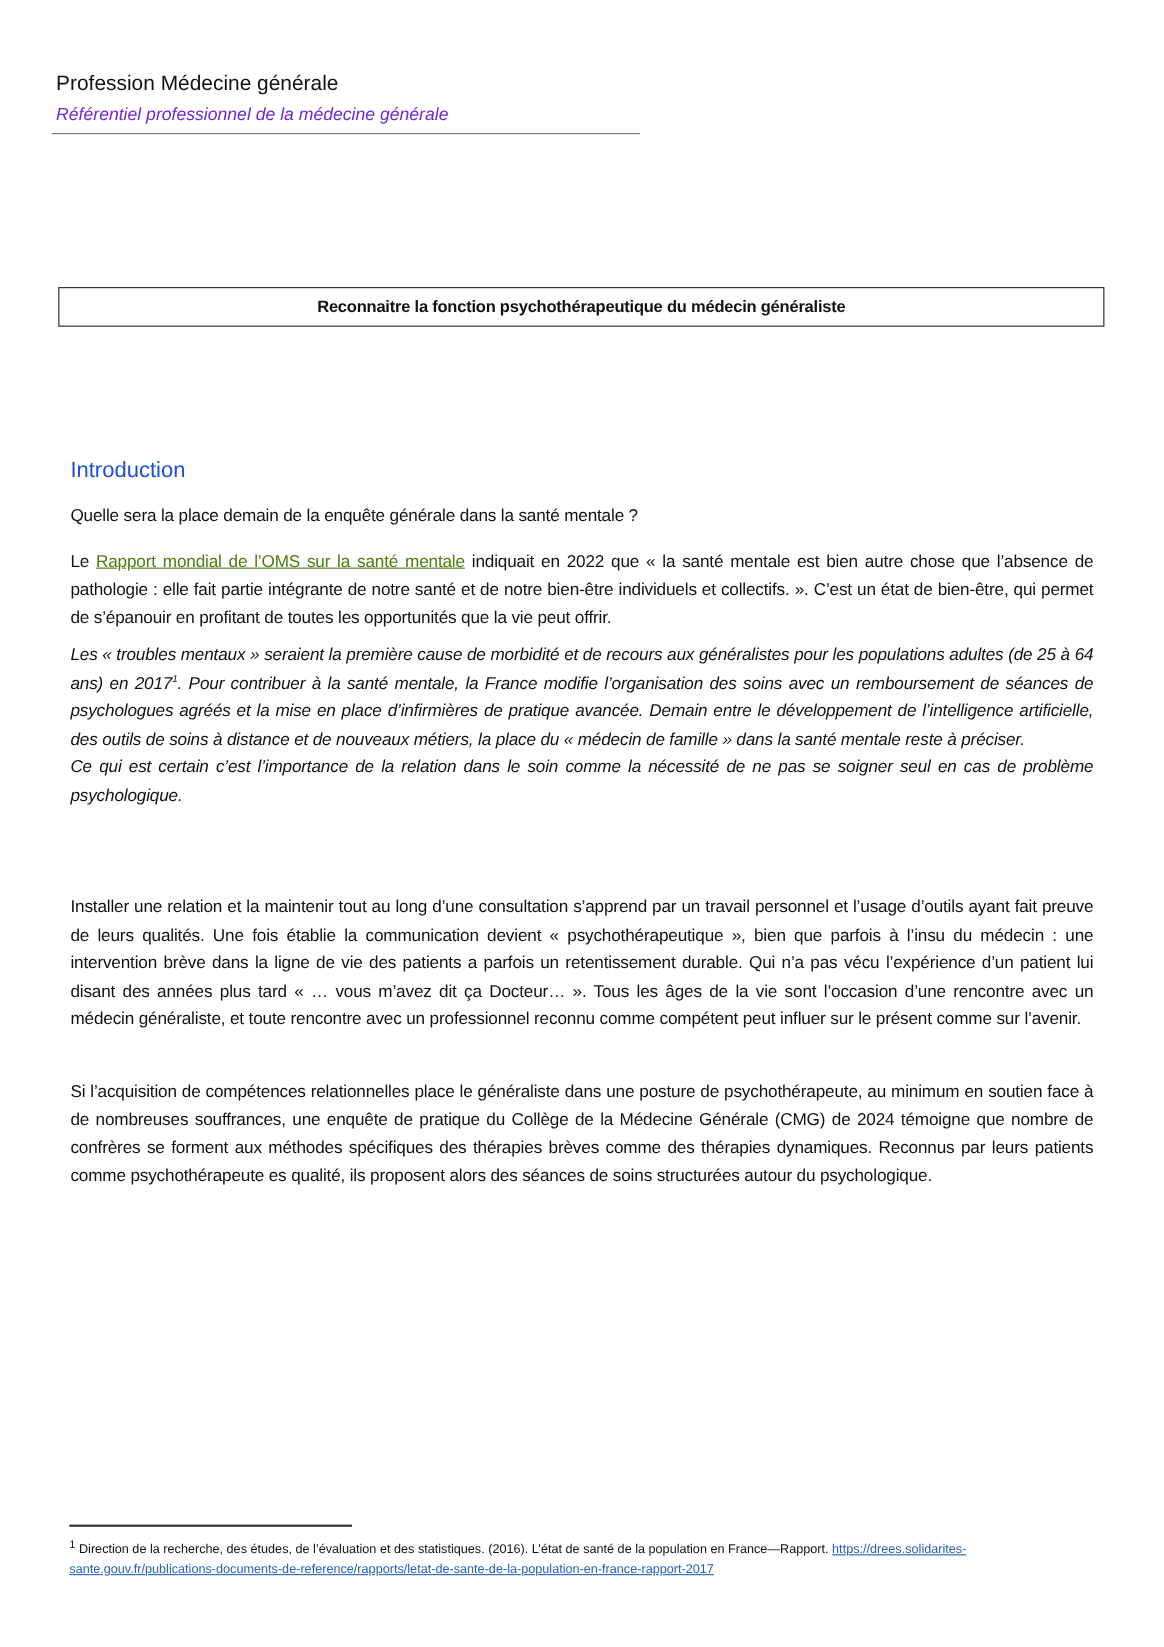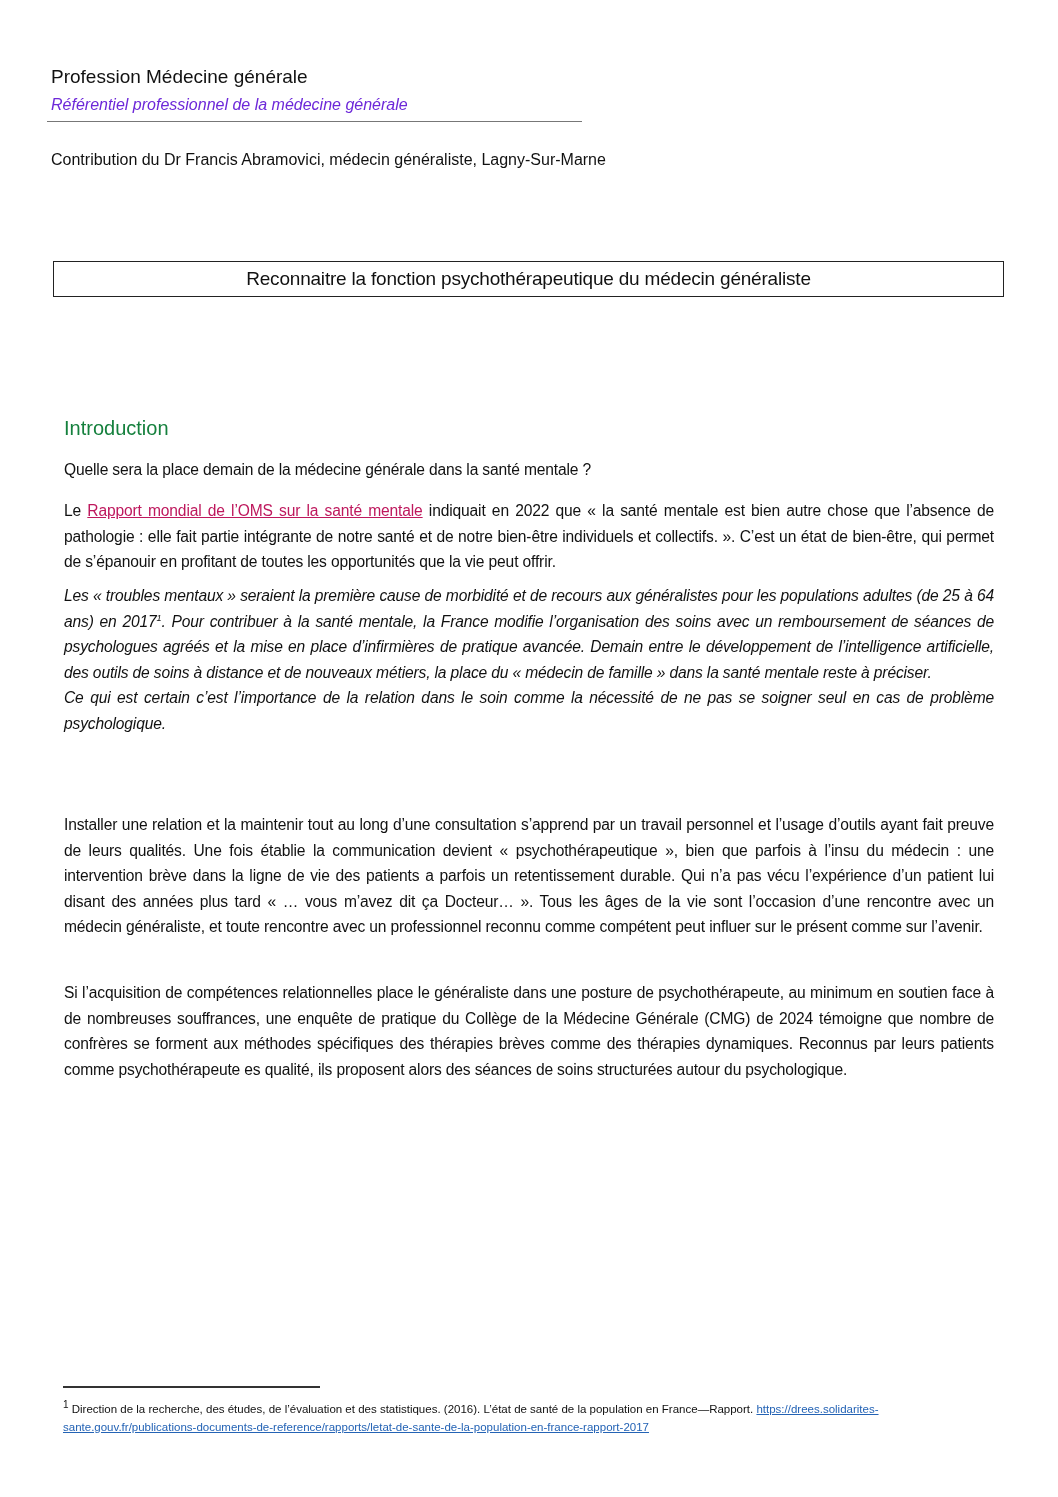--- a/index.html
+++ b/index.html
@@ -5,47 +5,46 @@
   html, body { margin: 0; padding: 0; background: #ffffff; }
   body { width: 1058px; height: 1497px; position: relative; overflow: hidden;
          font-family: "Liberation Sans", sans-serif; color: #111; }
   .page { position: absolute; left: 0; top: 0; width: 1048px; height: 1497px; }
   .hdr-title { position: absolute; left: 51px; top: 66px; font-size: 19px; color: #111; }
   .hdr-sub { position: absolute; left: 51px; top: 96px; font-size: 16px; font-style: italic; color: #6d28d9; }
   .hdr-rule { position: absolute; left: 47px; top: 121px; width: 535px; height: 0; border-top: 1px solid #777; }
   .contrib { position: absolute; left: 51px; top: 151px; font-size: 16px; }
   .title-box { position: absolute; left: 53px; top: 261px; width: 949px; height: 34px;
                border: 1px solid #222; display: flex; align-items: center; justify-content: center; }
-  .title-box span { font-size: 19px; font-weight: normal; letter-spacing: -0.2px; }
-  .h-intro { position: absolute; left: 64px; top: 417px; font-size: 20px; color: #15803d; }
+  .title-box span { font-size: 15px; font-weight: bold; letter-spacing: -0.2px; }
+  .h-intro { position: absolute; left: 64px; top: 417px; font-size: 20px; color: #1d4ed8; }
   .p { position: absolute; left: 64px; width: 930px; font-size: 15.6px; line-height: 25.5px;
        text-align: justify; letter-spacing: -0.15px; }
-  .p a { color: #be185d; text-decoration: underline; }
+  .p a { color: #4d7c0f; text-decoration: underline; }
   sup { font-size: 9px; line-height: 0; }
   .fn-rule { position: absolute; left: 63px; top: 1386px; width: 257px; height: 0; border-top: 2px solid #333; }
   .fn { position: absolute; left: 63px; top: 1400px; width: 935px; font-size: 11.5px; line-height: 18px; }
   .fn sup { font-size: 10px; }
   .fn a { color: #2463b5; text-decoration: underline; }
 </style>
 </head>
 <body>
 
 <div class="page">
   <div class="hdr-title">Profession Médecine générale</div>
   <div class="hdr-sub">Référentiel professionnel de la médecine générale</div>
   <div class="hdr-rule"></div>
-  <div class="contrib">Contribution du Dr Francis Abramovici, médecin généraliste, Lagny-Sur-Marne</div>
 
   <div class="title-box">
     <span>Reconnaitre la fonction psychothérapeutique du médecin généraliste</span>
   </div>
 
   <div class="h-intro">Introduction</div>
 
-  <div class="p" style="top:457px;">Quelle sera la place demain de la médecine générale dans la santé mentale ?</div>
+  <div class="p" style="top:457px;">Quelle sera la place demain de la enquête générale dans la santé mentale ?</div>
 
   <div class="p" style="top:498px;">
     <span>Le </span><a href="#">Rapport mondial de l’OMS sur la santé mentale</a><span>  indiquait en 2022 que « la santé mentale est bien autre chose que l’absence de pathologie : elle fait partie intégrante de notre santé et de notre bien-être individuels et collectifs. ». C’est un état de bien-être, qui permet de s’épanouir en profitant de toutes les opportunités que la vie peut offrir.</span>
   </div>
 
   <div class="p" style="top:583px;font-style:italic;">
     <span>Les « troubles mentaux » seraient la première cause de morbidité et de recours aux généralistes pour les populations adultes (de 25 à 64 ans) en 2017</span><sup>1</sup><span>. Pour contribuer à la santé mentale, la France modifie l’organisation des soins avec un remboursement de séances de psychologues agréés et la mise en place d’infirmières de pratique avancée. Demain entre le développement de l’intelligence artificielle, des outils de soins à distance et de nouveaux métiers, la place du « médecin de famille » dans la santé mentale reste à préciser.</span><br>
     <span>Ce qui est certain c’est l’importance de la relation dans le soin comme la nécessité de ne pas se soigner seul en cas de problème psychologique.</span>
   </div>
 

